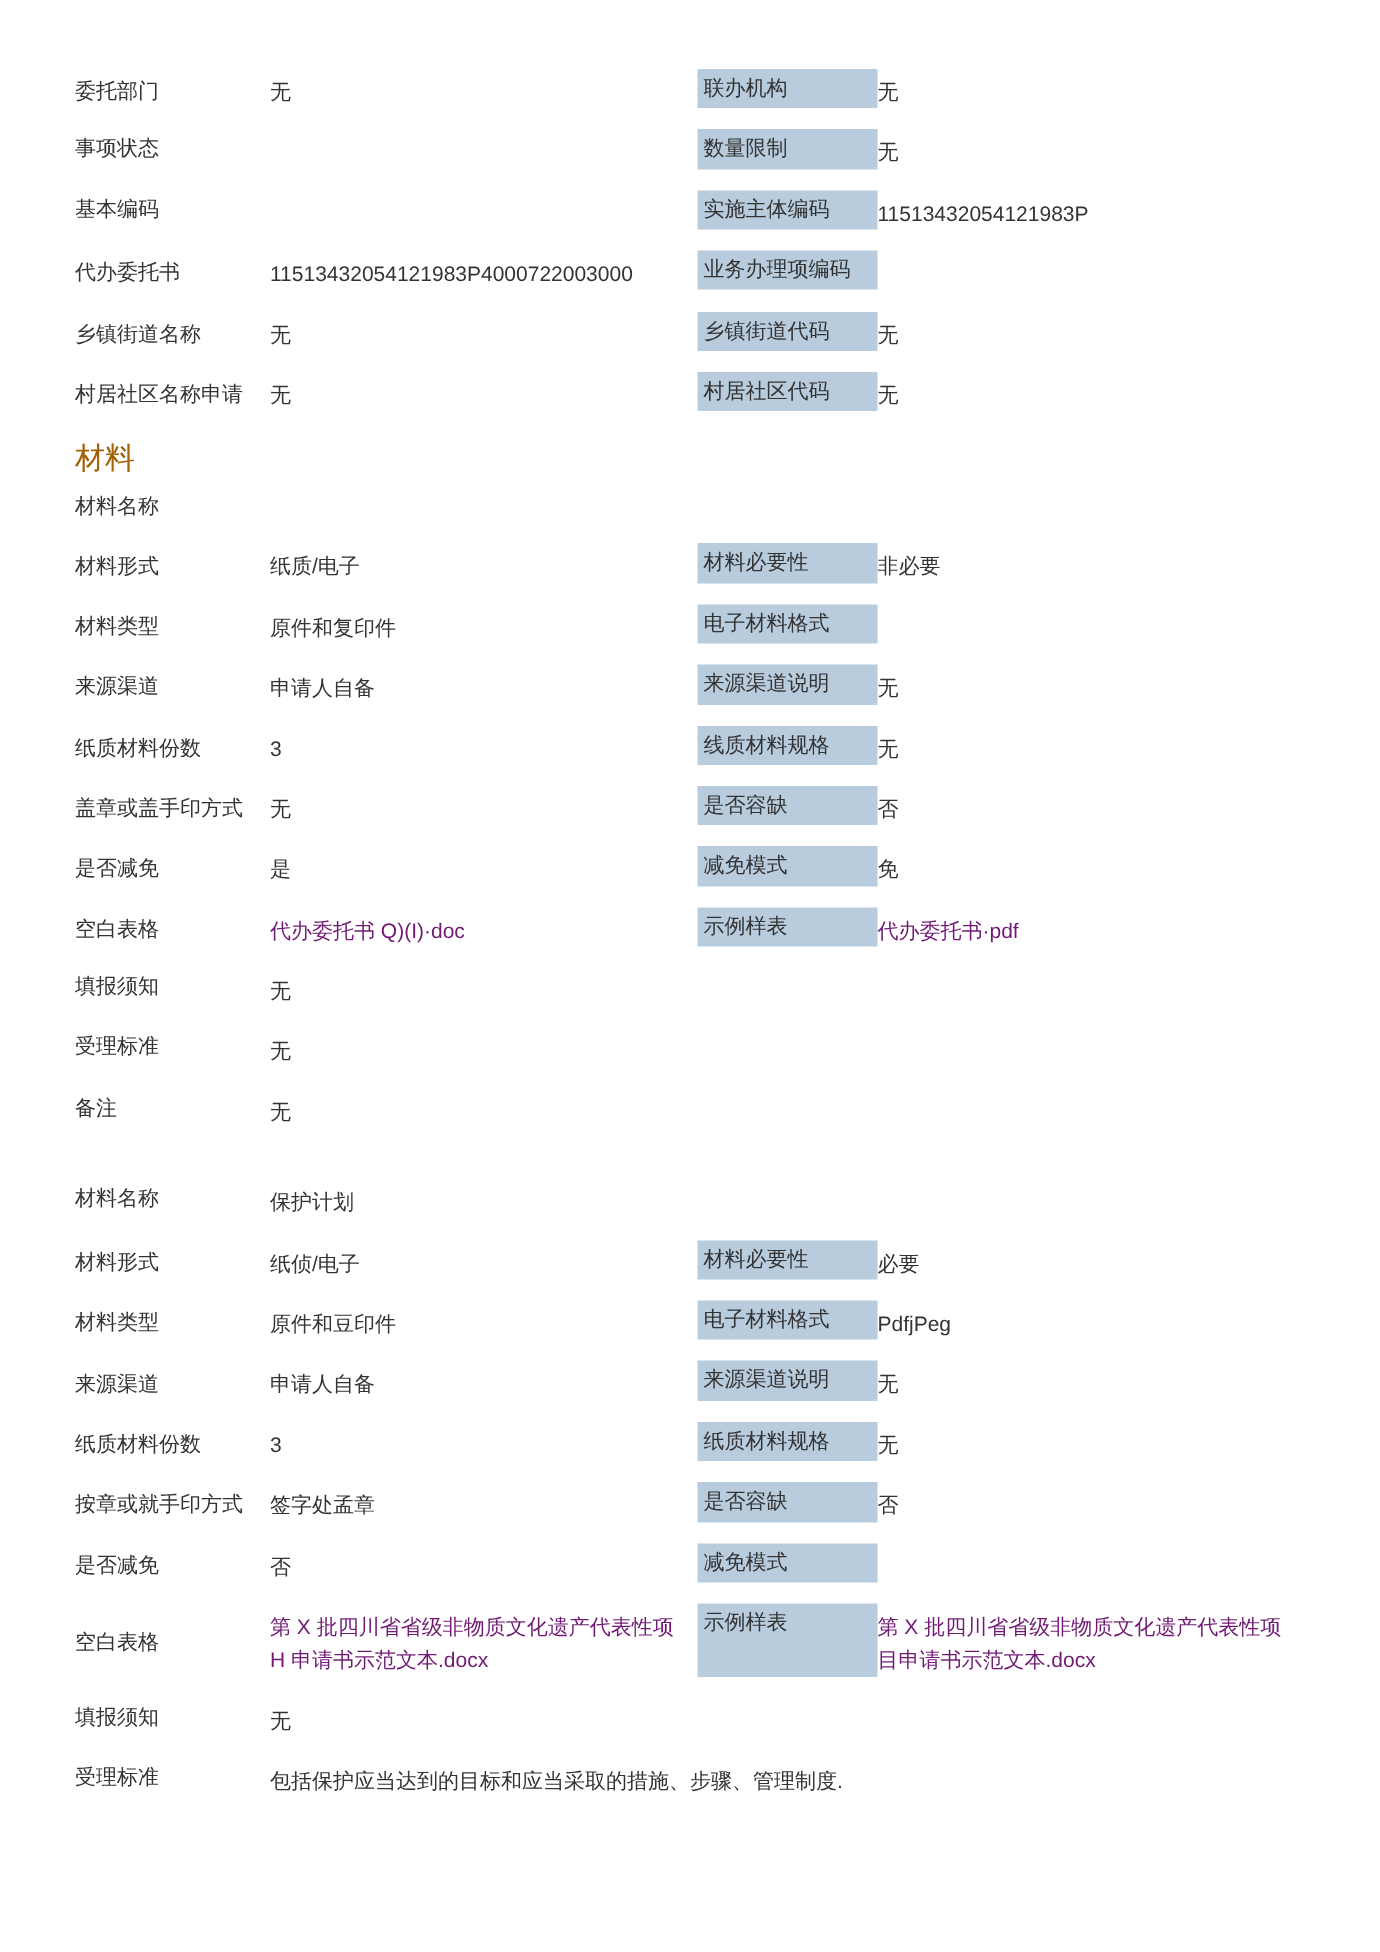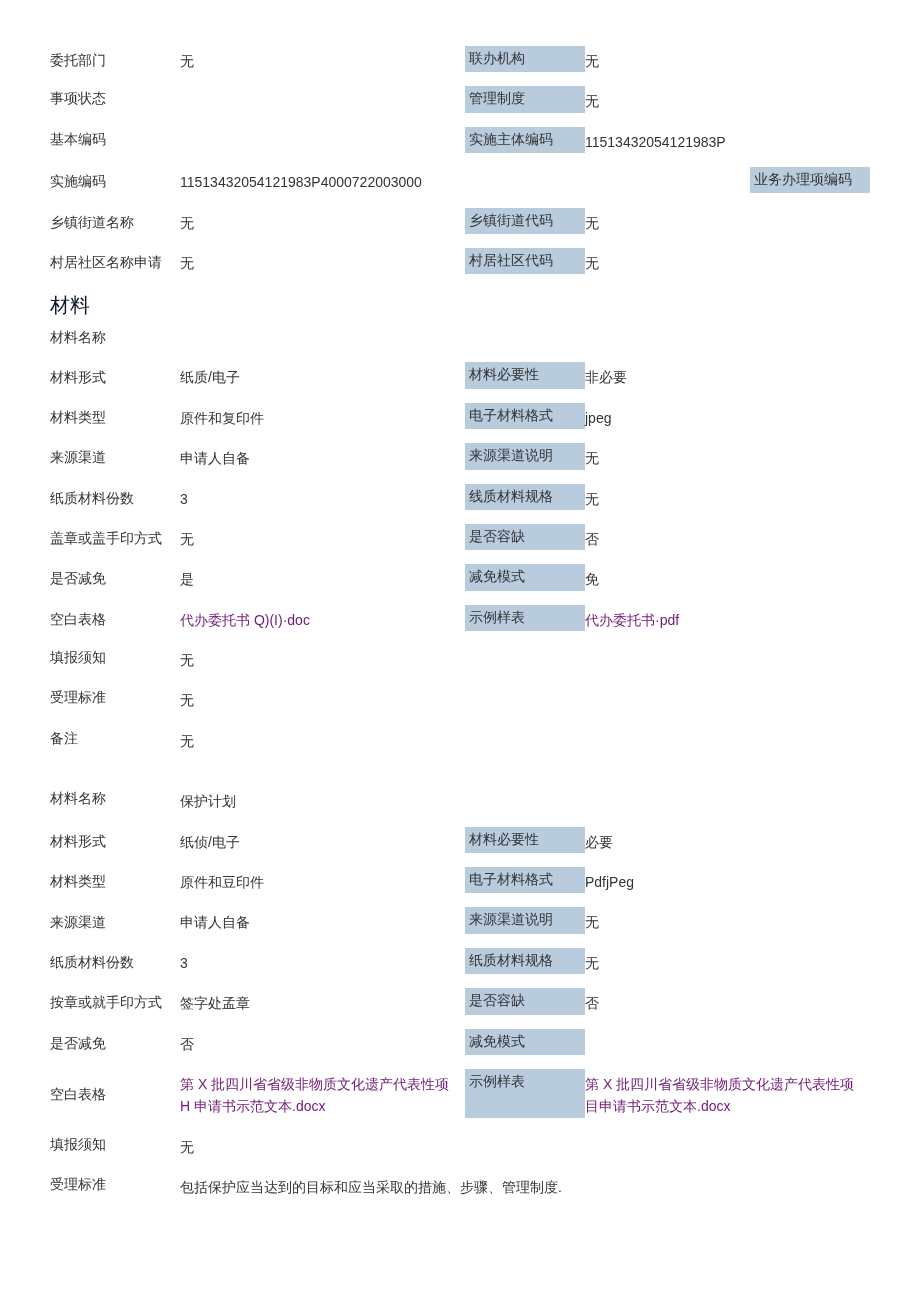--- a/index.html
+++ b/index.html
@@ -51,35 +51,34 @@
       flex-shrink: 0;
       padding-top: 2px;
     }
     .pair-row .left-group .value {
       flex: 1;
       padding-top: 2px;
     }
     .pair-row .right-group {
       display: flex;
       flex: 1;
-      justify-content: flex-end;
     }
     .pair-row .right-group .label {
       width: 120px;
       flex-shrink: 0;
     }
     .pair-row .right-group .value {
       flex: 1;
       padding-top: 2px;
     }
     .section-title {
       font-size: 20px;
       margin: 10px 0 0 0;
       font-weight: normal;
-      color: #0f172a;
+      color: #a16207;
     }
     .material-block {
       margin-bottom: 20px;
     }
     .single-row {
       display: flex;
       min-height: 37px;
       align-items: flex-start;
       padding: 8px 0;
     }
@@ -109,38 +108,38 @@
     <div class="value">无</div>
   </div>
 </div>
 
 <div class="pair-row">
   <div class="left-group">
     <div class="label">事项状态</div>
     <div class="value"></div>
   </div>
   <div class="right-group">
-    <div class="label highlighted">管理制度</div>
+    <div class="label highlighted">数量限制</div>
     <div class="value">无</div>
   </div>
 </div>
 
 <div class="pair-row">
   <div class="left-group">
     <div class="label">基本编码</div>
   </div>
   <div class="right-group">
     <div class="label highlighted">实施主体编码</div>
     <div class="value">11513432054121983P</div>
   </div>
 </div>
 
 <div class="pair-row">
   <div class="left-group">
-    <div class="label">实施编码</div>
+    <div class="label">代办委托书</div>
     <div class="value">11513432054121983P4000722003000</div>
   </div>
   <div class="right-group">
     <div class="label highlighted">业务办理项编码</div>
   </div>
 </div>
 
 <div class="pair-row">
   <div class="left-group">
     <div class="label">乡镇街道名称</div>
@@ -182,21 +181,20 @@
     </div>
   </div>
 
   <div class="pair-row">
     <div class="left-group">
       <div class="label">材料类型</div>
       <div class="value">原件和复印件</div>
     </div>
     <div class="right-group">
       <div class="label highlighted">电子材料格式</div>
-      <div class="value">jpeg</div>
     </div>
   </div>
 
   <div class="pair-row">
     <div class="left-group">
       <div class="label">来源渠道</div>
       <div class="value">申请人自备</div>
     </div>
     <div class="right-group">
       <div class="label highlighted">来源渠道说明</div>

